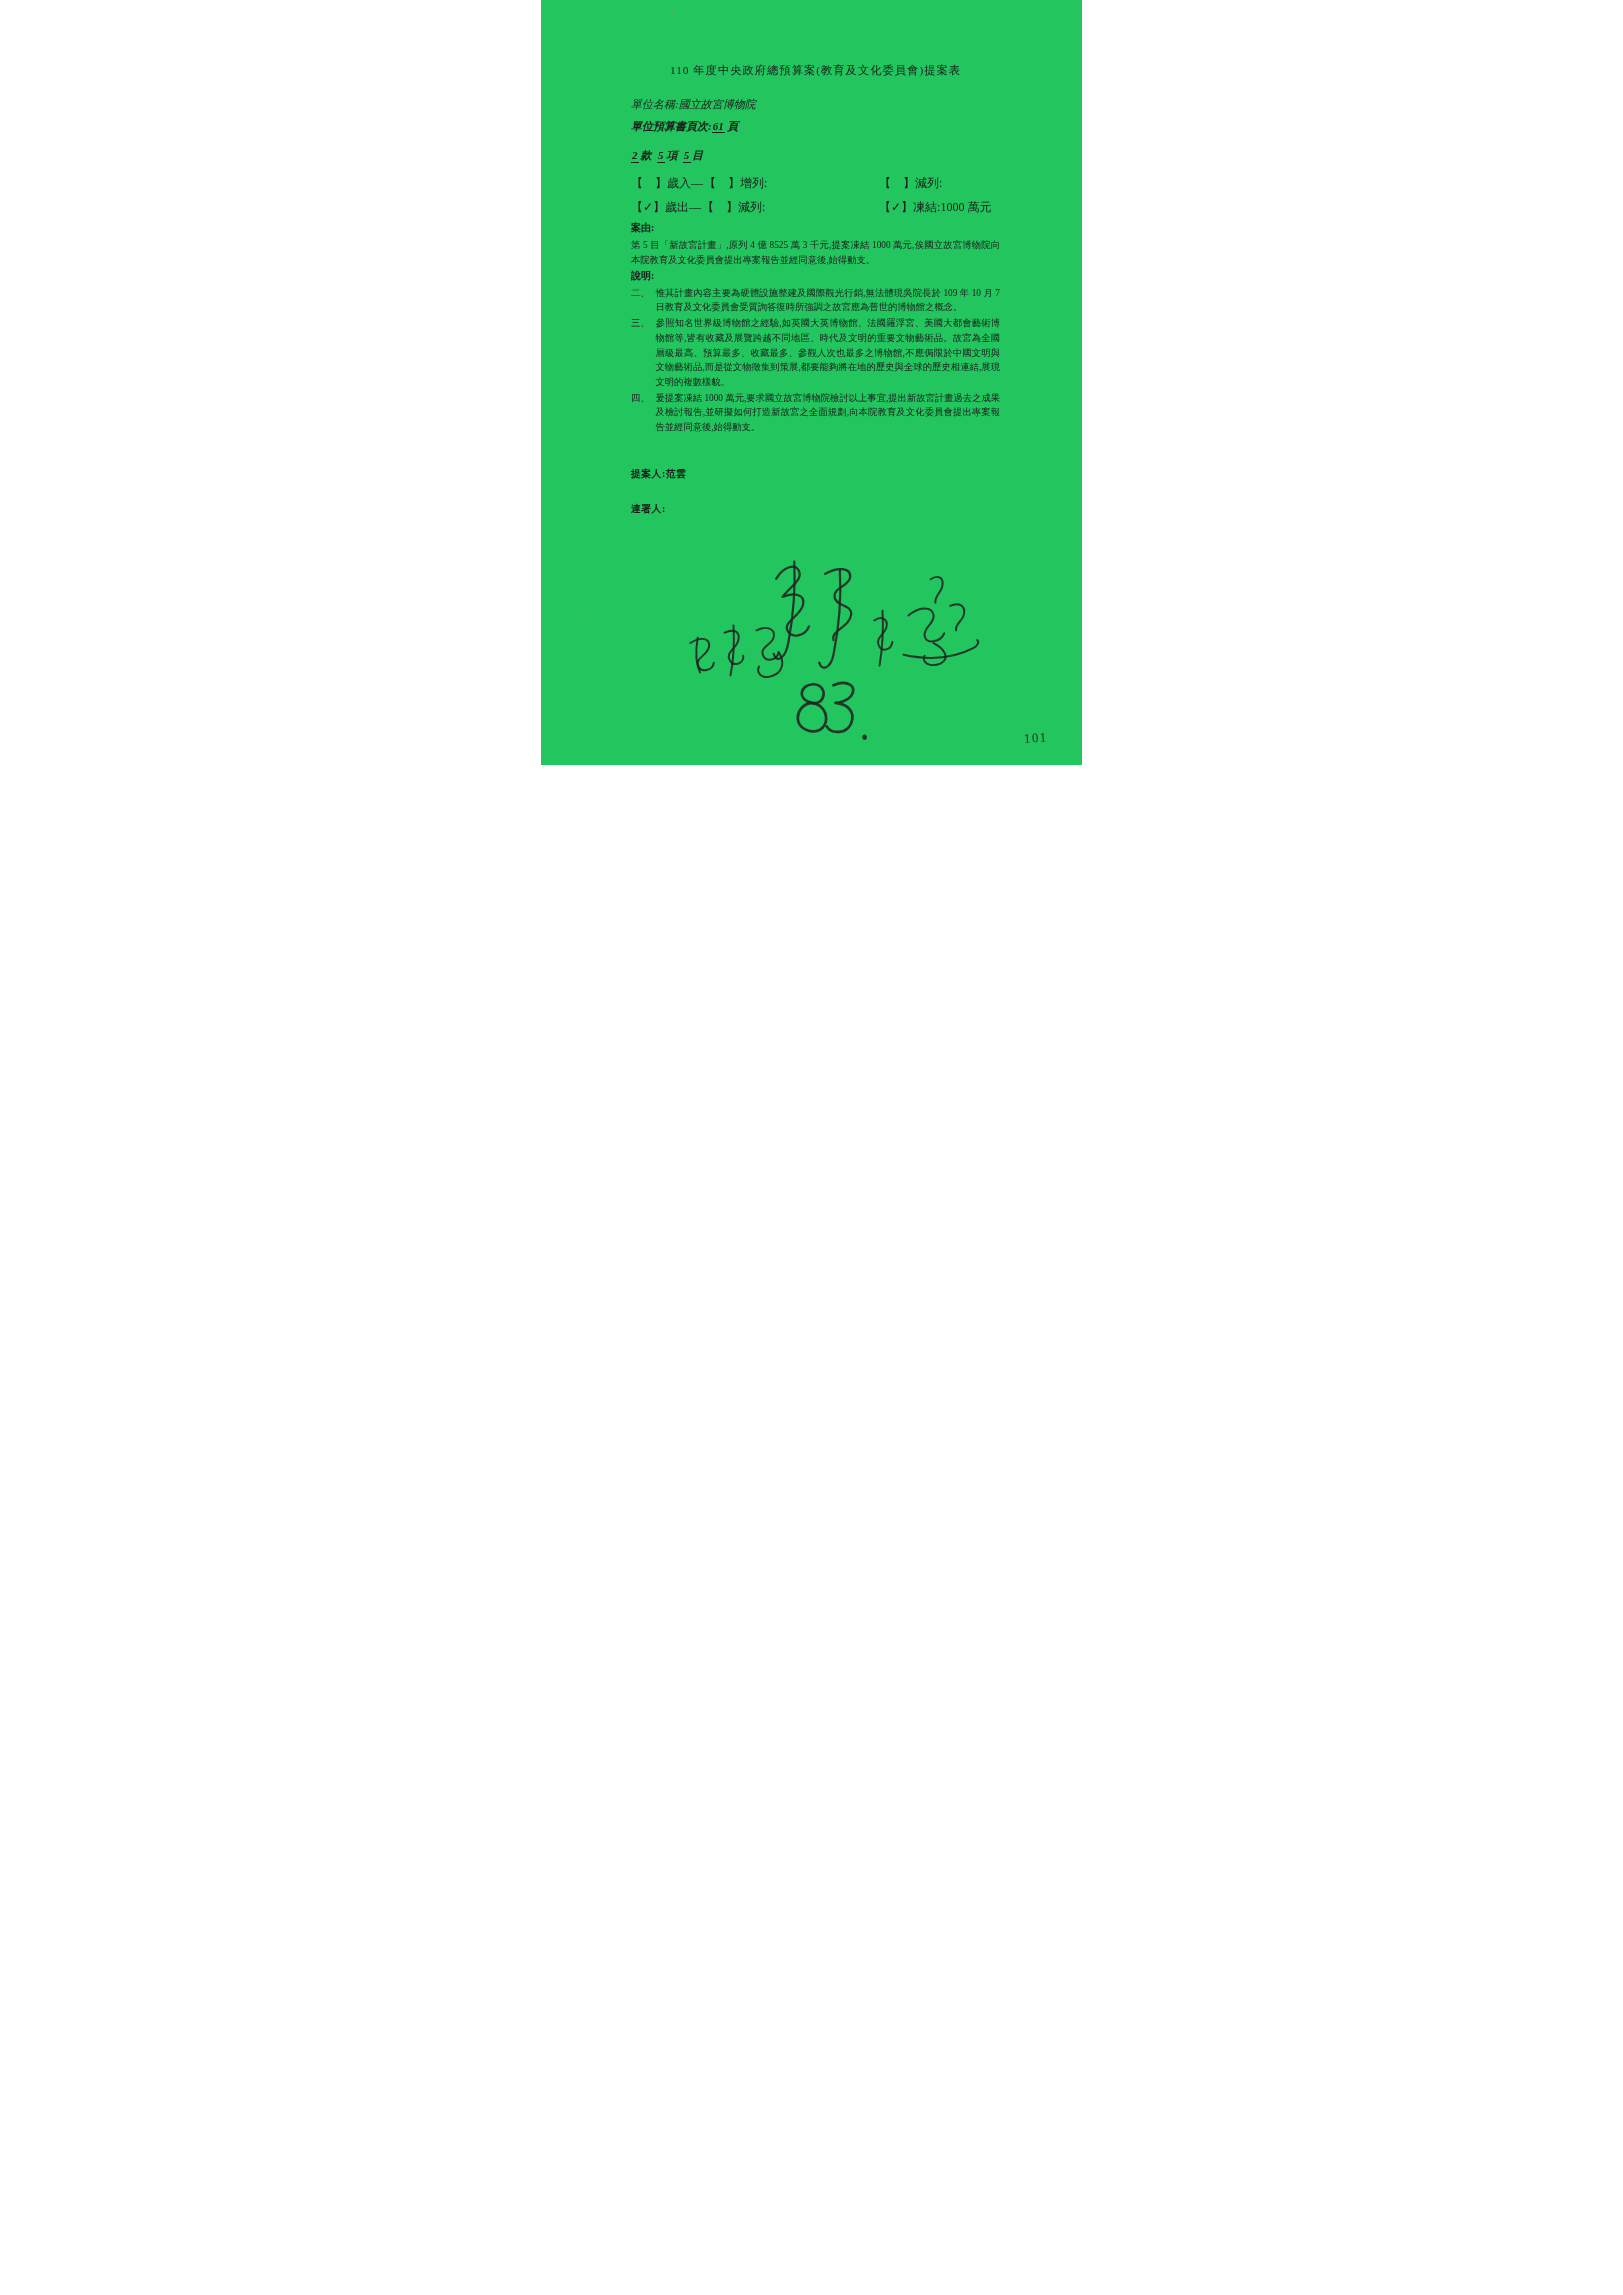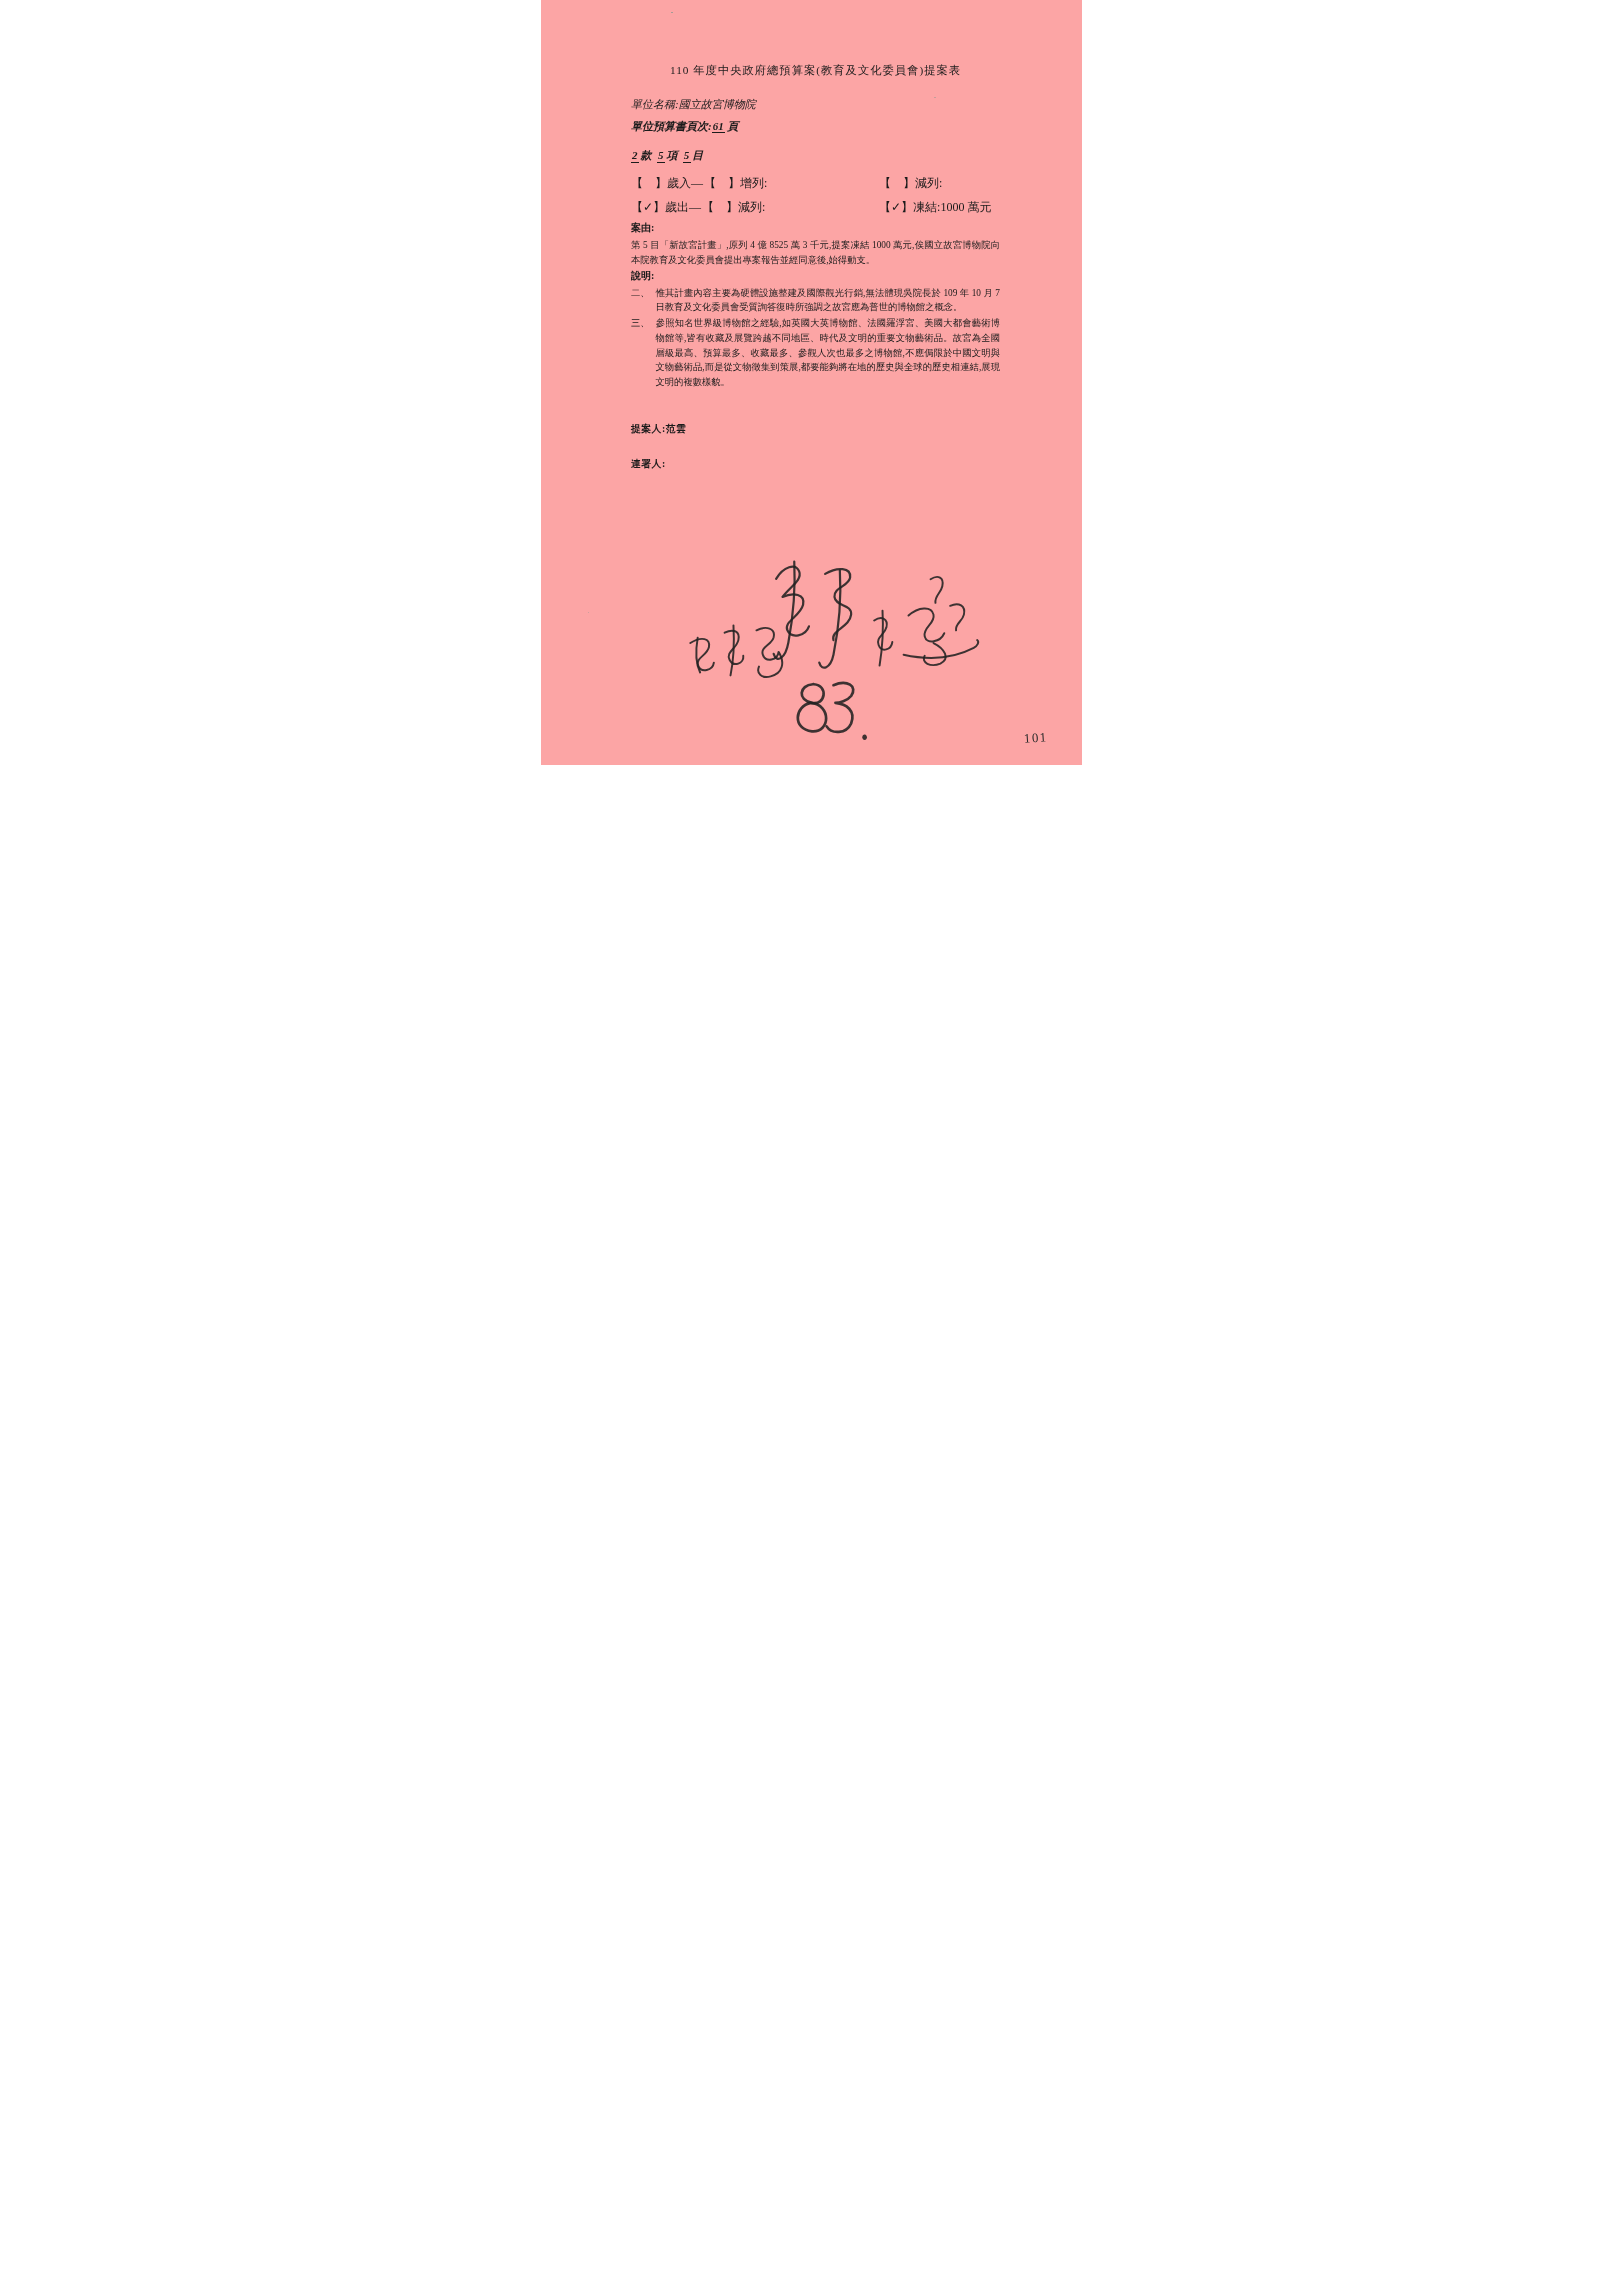--- a/index.html
+++ b/index.html
@@ -6,21 +6,21 @@
     margin: 0;
     padding: 0;
     background: #ffffff;
     font-family: "Liberation Serif", "DejaVu Serif", serif;
   }
   .sheet {
     position: relative;
     width: 541px;
     height: 765px;
     margin: 0 auto;
-    background: #fca5a5;
+    background: #22c55e;
     color: #1b1b1b;
     box-sizing: border-box;
     padding: 63px 82px 0 90px;
     overflow: hidden;
   }
   .title {
     font-size: 11.3px;
     font-weight: 400;
     text-align: center;
     letter-spacing: 1px;
@@ -165,20 +165,21 @@
     </div>
   </div>
 
   <h2 class="section-heading">案由:</h2>
   <p class="body-text">第 5 目「新故宮計畫」,原列 4 億 8525 萬 3 千元,提案凍結 1000 萬元,俟國立故宮博物院向本院教育及文化委員會提出專案報告並經同意後,始得動支。</p>
 
   <h2 class="section-heading">說明:</h2>
   <div class="explain">
     <p class="ex-item"><span class="ex-num">二、</span><span>惟其計畫內容主要為硬體設施整建及國際觀光行銷,無法體現吳院長於 109 年 10 月 7 日教育及文化委員會受質詢答復時所強調之故宮應為普世的博物館之概念。</span></p>
     <p class="ex-item"><span class="ex-num">三、</span><span>參照知名世界級博物館之經驗,如英國大英博物館、法國羅浮宮、美國大都會藝術博物館等,皆有收藏及展覽跨越不同地區、時代及文明的重要文物藝術品。故宮為全國層級最高、預算最多、收藏最多、參觀人次也最多之博物館,不應侷限於中國文明與文物藝術品,而是從文物徵集到策展,都要能夠將在地的歷史與全球的歷史相連結,展現文明的複數樣貌。</span></p>
+    <p class="ex-item"><span class="ex-num">四、</span><span>爰提案凍結 1000 萬元,要求國立故宮博物院檢討以上事宜,提出新故宮計畫過去之成果及檢討報告,並研擬如何打造新故宮之全面規劃,向本院教育及文化委員會提出專案報告並經同意後,始得動支。</span></p>
   </div>
 
   <div class="signers">
     <p class="signer-line"><span>提案人:</span><span>范雲</span></p>
     <p class="signer-line"><span>連署人:</span></p>
   </div>
 
   <svg class="sig-overlay" viewBox="0 0 720 460" aria-hidden="true">
     <g class="sig-a">
       <path d="M245,95 C260,70 285,62 292,80 C299,98 272,112 258,132 C280,122 305,126 300,148 C294,172 260,182 268,200 C276,218 305,212 312,192"></path>

